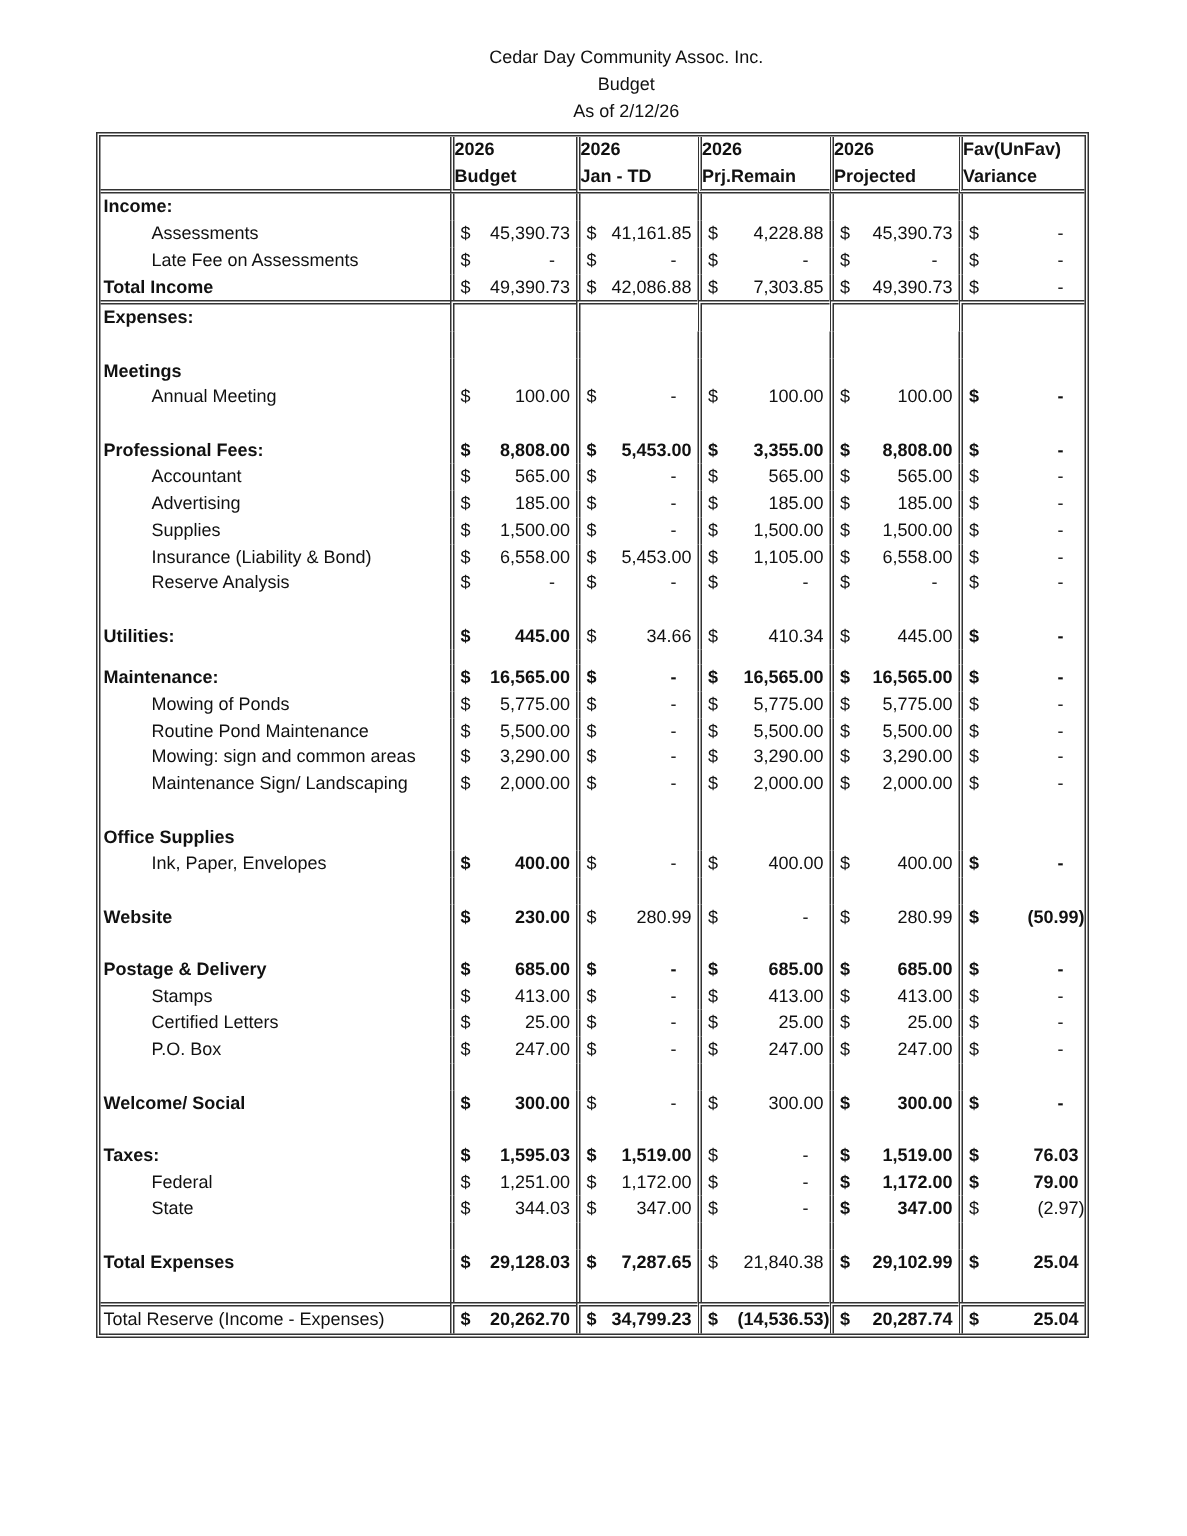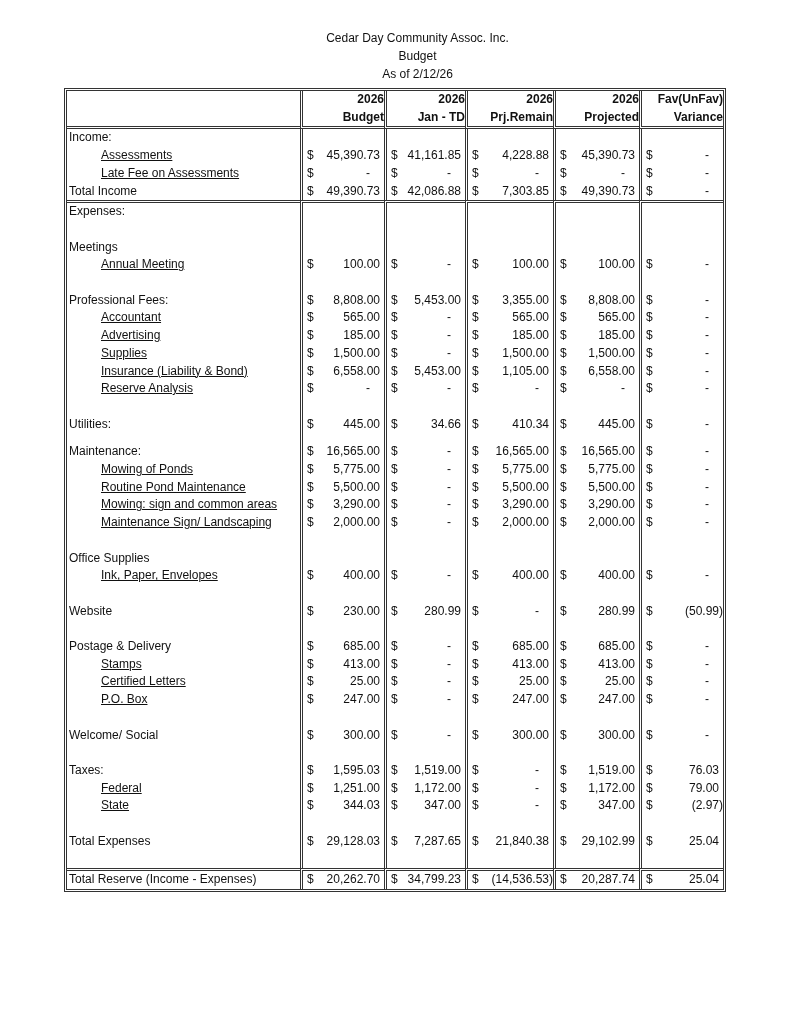--- a/index.html
+++ b/index.html
@@ -16,27 +16,27 @@
     padding: 0; height: 17.7px; line-height: 17.7px; white-space: nowrap;
     border-left: 3px double #333;
   }
   table.budget td:first-child, table.budget th:first-child { border-left: none; }
   col.c-label { width: 233px; }
   col.c-budget { width: 84px; }
   col.c-jantd { width: 81px; }
   col.c-prj { width: 88px; }
   col.c-proj { width: 86px; }
   col.c-var { width: 84px; }
-  thead th { font-weight: bold; text-align: right; line-height: 16px; height: 32px; padding-top: 1px; border-bottom: 3px double #333; }
+  thead th { font-weight: bold; text-align: left; line-height: 16px; height: 32px; padding-top: 1px; border-bottom: 3px double #333; }
   thead th span { display: block; }
   tr.sep td { border-top: 3px double #333; }
   tr.total-reserve td { border-top: 3px double #333; margin-top: 20px; }
   .label { padding-left: 2px !important; }
-  .indent { padding-left: 34px !important; text-decoration: underline; }
-  .bold { font-weight: normal; }
+  .indent { padding-left: 34px !important; }
+  .bold { font-weight: bold; }
   .money { position: relative; }
   .money .cur { position: absolute; left: 4px; }
   .money .amt { display: block; text-align: right; padding-right: 4px; }
   .money .amt.dash { padding-right: 14px; }
   .money .amt.neg { padding-right: 0px; }
   tr.blank td { height: 17.7px; }
   tr.gap td { height: 10px; line-height: 10px; }
 </style>
 </head>
 <body>

